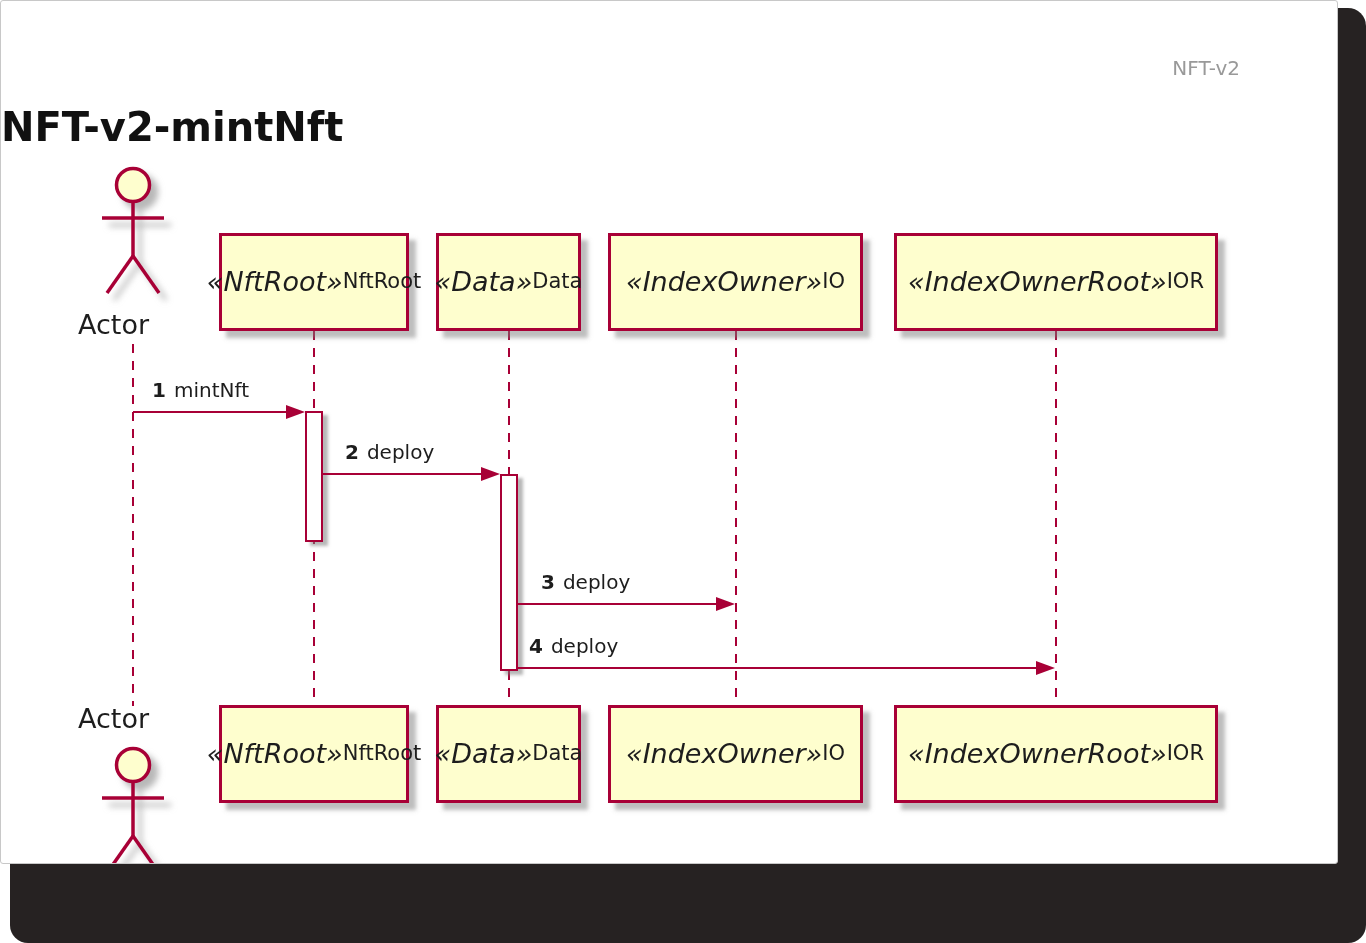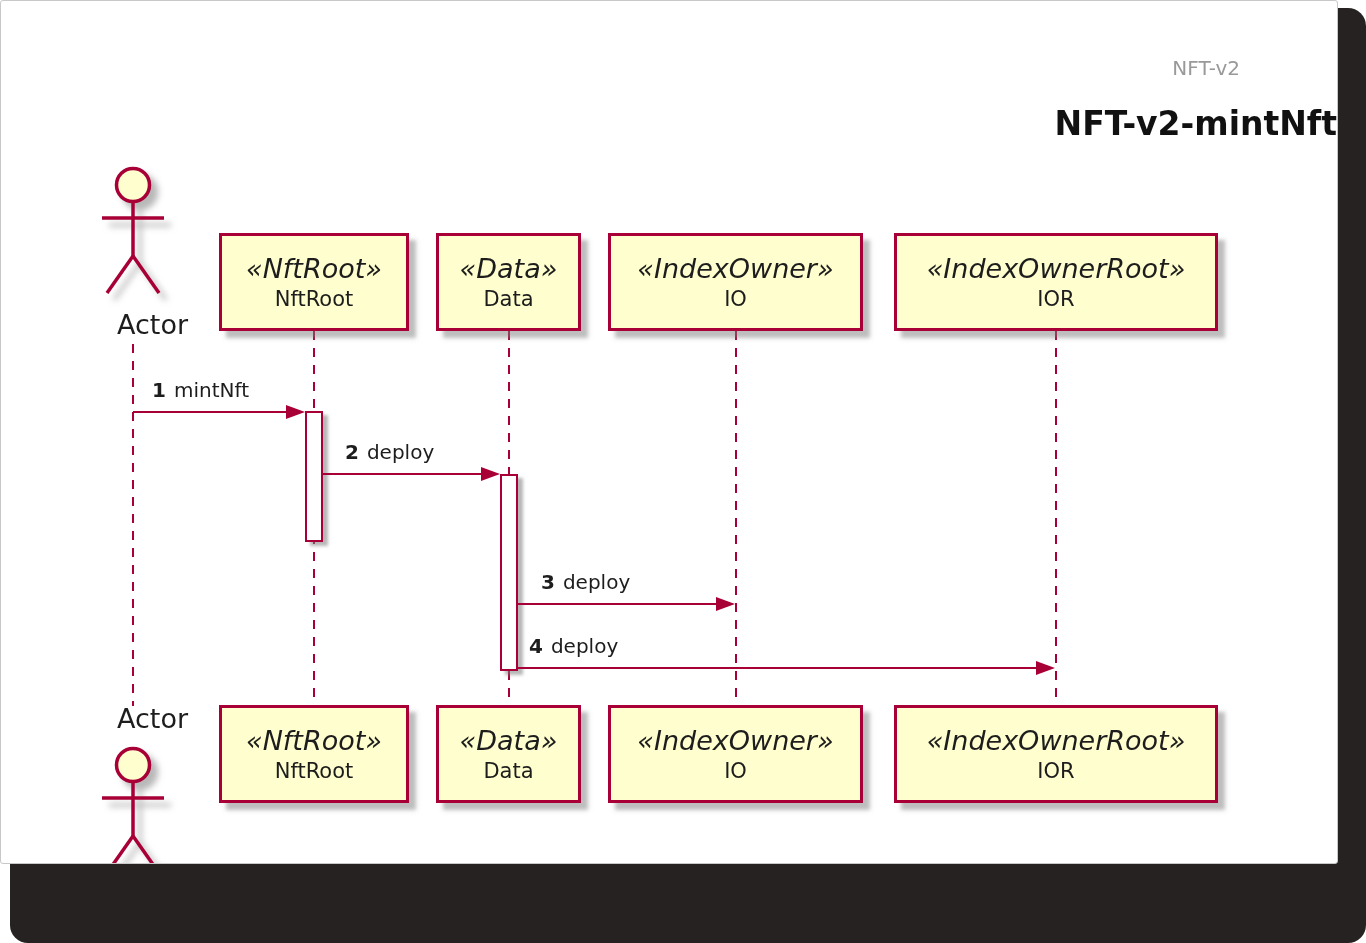--- a/index.html
+++ b/index.html
@@ -15,37 +15,37 @@
   body{font-family:"DejaVu Sans", sans-serif;background:#fff}
   .stage{position:relative;width:1366px;height:943px;overflow:hidden;background:#fff}
 
   .frame{position:absolute;left:10px;top:8px;width:1356px;height:935px;
          background:var(--window-frame);border-radius:18px}
 
   .canvas{position:absolute;left:0;top:0;width:1338px;height:864px;background:#fff;
           border:1px solid var(--canvas-border);border-radius:3px;overflow:hidden}
 
   .hdr{position:absolute;top:55px;right:97px;font-size:20px;color:var(--header-text)}
-  .title{position:absolute;top:103px;left:0;width:100%;text-align:right;
-         font-size:33px;font-weight:bold;color:#111}
+  .title{position:absolute;top:103px;left:0;width:100%;text-align:left;
+         font-size:40px;font-weight:bold;color:#111}
 
   
   .lifeline{position:absolute;width:2px;
     background:repeating-linear-gradient(180deg,var(--line) 0 9px,transparent 9px 17px)}
 
   
   .pbox{position:absolute;height:98px;background:var(--participant-fill);
-        border:3px solid var(--line);display:flex;flex-direction:column;
+        border:3px solid var(--line);display:flex;flex-direction:row;
         align-items:center;justify-content:center;line-height:1.3;color:var(--text);
         box-shadow:7px 7px 4px rgba(125,125,125,.5)}
   .pbox .stereo{font-size:27px;font-style:italic}
   .pbox .pname{font-size:21px}
 
   
-  .actor-label{position:absolute;width:110px;text-align:right;font-size:27px;color:var(--text)}
+  .actor-label{position:absolute;width:110px;text-align:left;font-size:27px;color:var(--text)}
   .actor-fig{position:absolute;filter:drop-shadow(7px 7px 3px rgba(125,125,125,.55))}
 
   
   .activation{position:absolute;width:18px;background:#fff;border:2px solid var(--line);
               box-shadow:5px 4px 3px rgba(125,125,125,.55)}
 
   
   .arrow{position:absolute;height:14px}
   .arrow-line{position:absolute;left:0;right:9px;top:5.5px;height:2.5px;background:var(--line)}
   .arrow-head{position:absolute;right:0;top:0;width:0;height:0;

